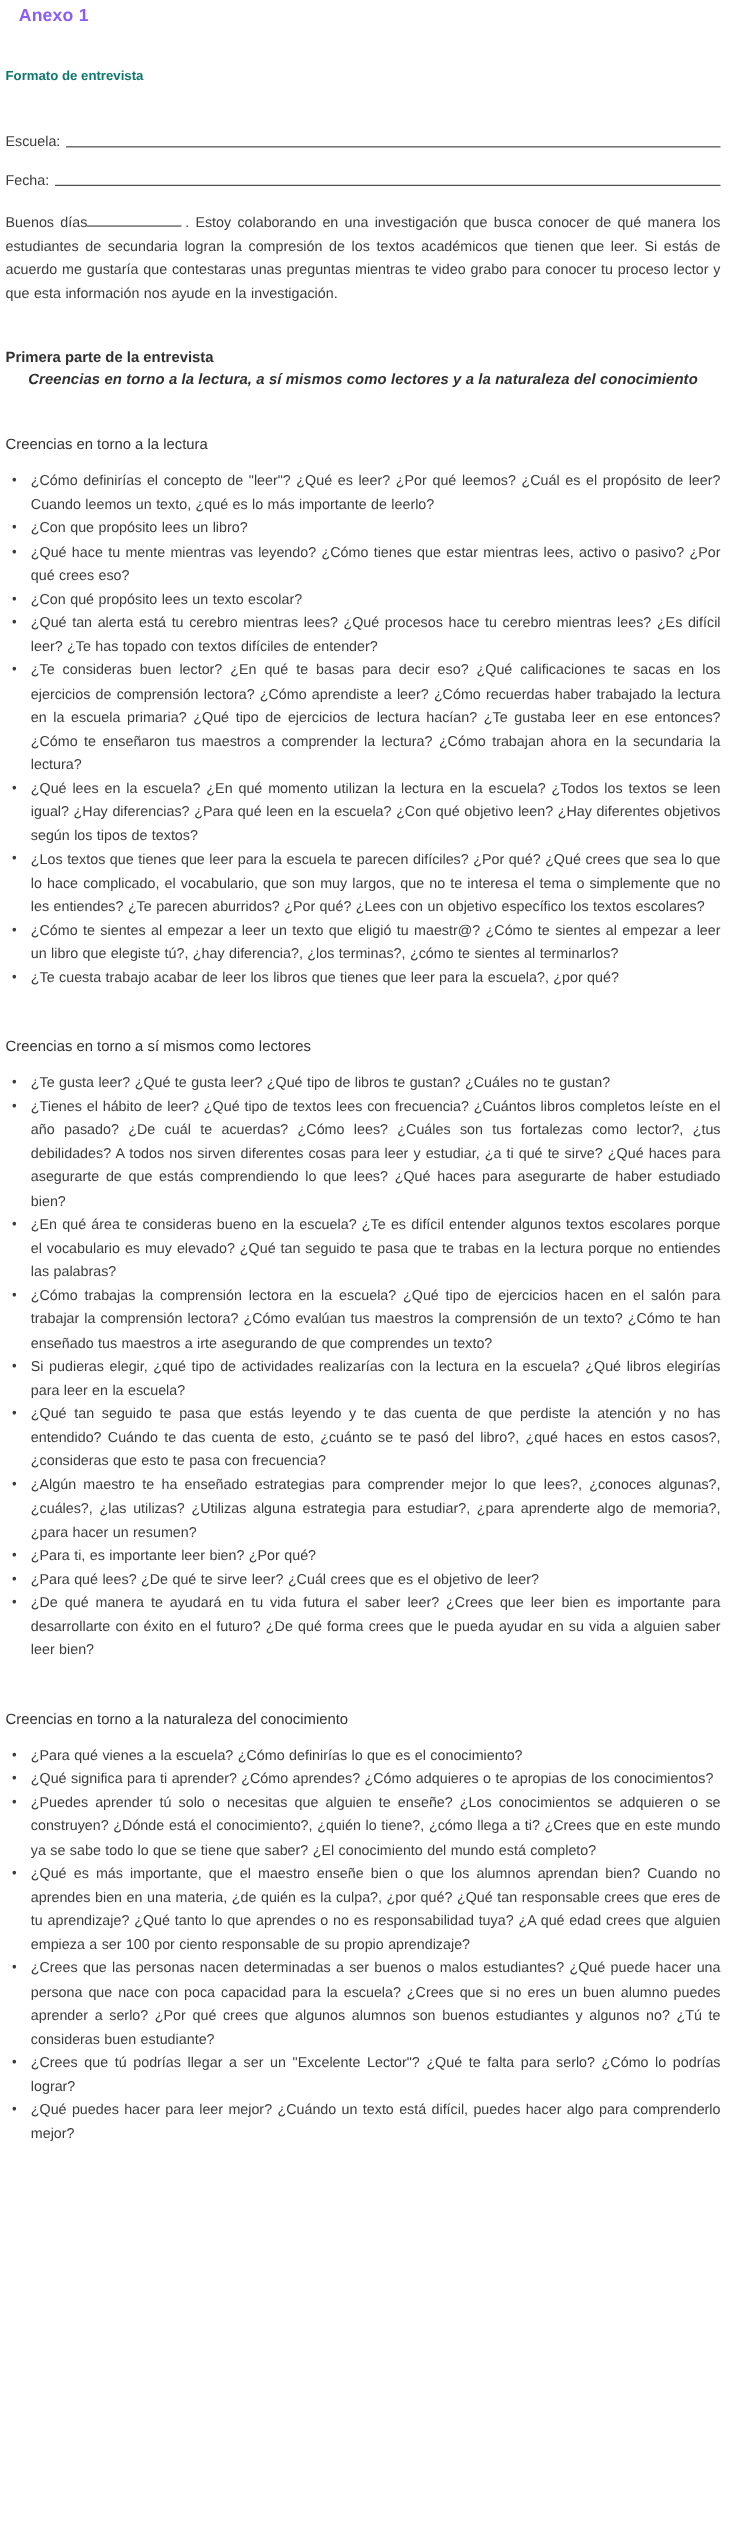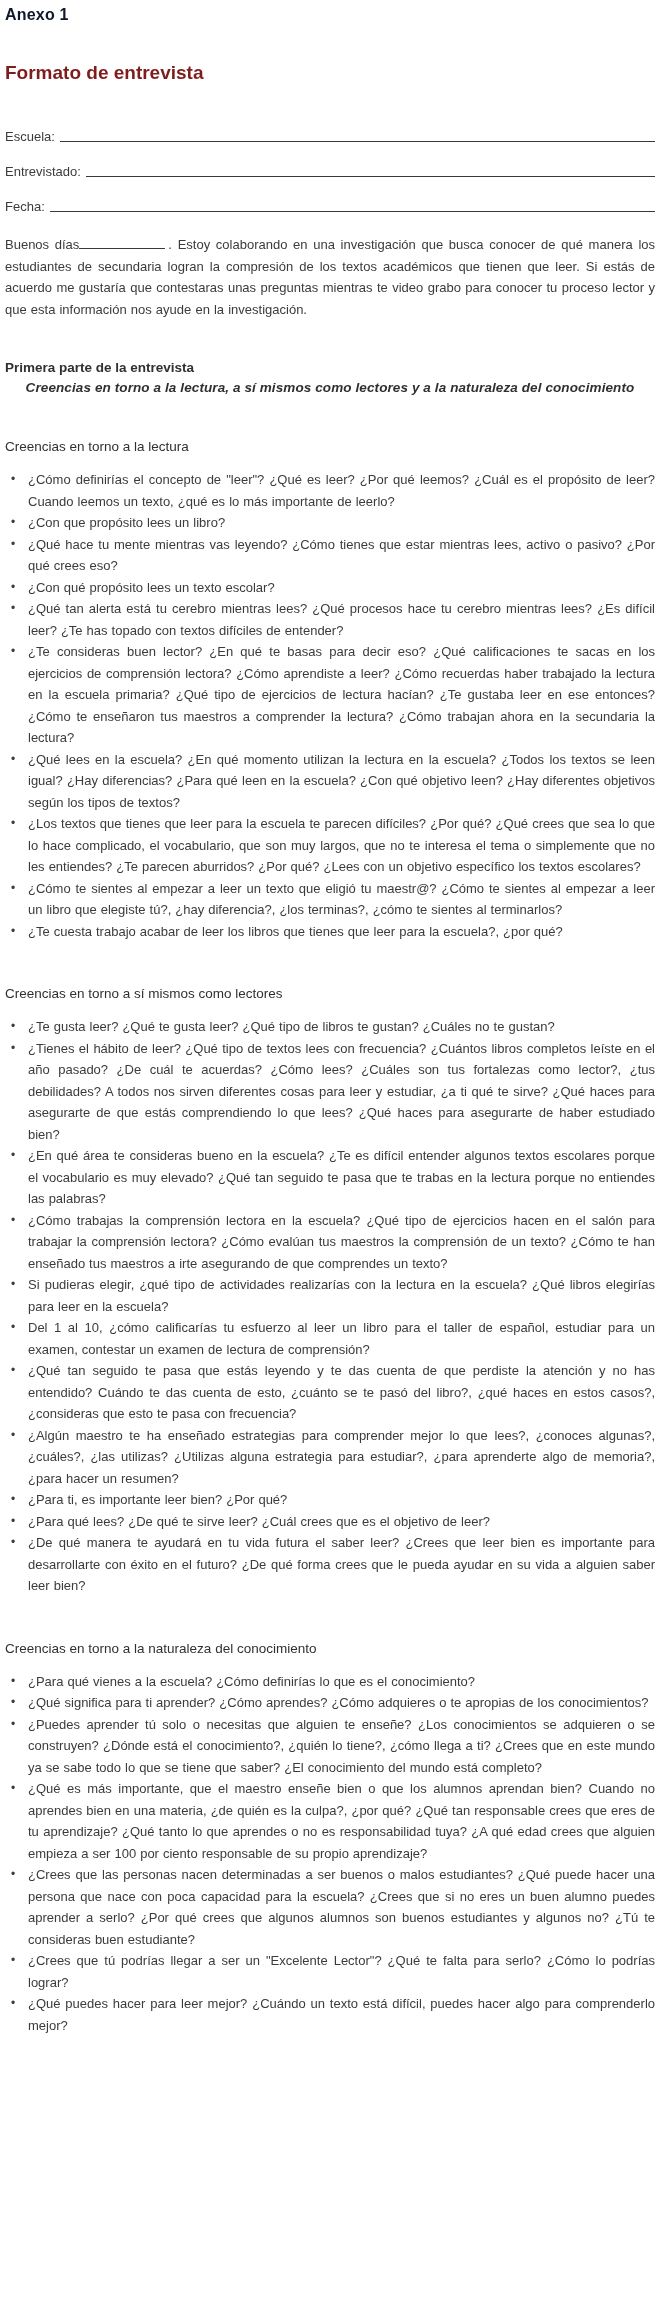--- a/index.html
+++ b/index.html
@@ -8,25 +8,25 @@
   body {
     width:664px;
     min-height:2300px;
     font-family:"Liberation Sans", sans-serif;
     color:#3b3b3b;
     -webkit-font-smoothing:antialiased;
   }
   .page { padding:6px 9px 34px 5px; }
 
   .doc-title {
-    font-size:16px; font-weight:bold; color:#0f172a;
-    letter-spacing:0.2px; margin-bottom:38px;
+    font-size:16px; font-weight:bold; color:#8b5cf6;
+    letter-spacing:0.2px; margin-bottom:38px;margin-left:12px;
   }
   .doc-subtitle {
-    font-size:19px; font-weight:bold; color:#7f1d1d;
+    font-size:12px; font-weight:bold; color:#0f766e;
     margin-bottom:44px;
   }
 
   .field-row {
     display:flex; 
     height:24px; margin-bottom:11px;
   }
   .field-label { font-size:13px; line-height:18px; white-space:nowrap; }
   .field-line {
     flex:1; margin-left:5px; margin-bottom:2px;
@@ -80,24 +80,20 @@
 
   <h1 class="doc-title">Anexo 1</h1>
 
   <h2 class="doc-subtitle">Formato de entrevista</h2>
 
   <div class="field-row">
     <span class="field-label">Escuela:</span>
     <span class="field-line"></span>
   </div>
 
-  <div class="field-row">
-    <span class="field-label">Entrevistado:</span>
-    <span class="field-line"></span>
-  </div>
 
   <div class="field-row">
     <span class="field-label">Fecha:</span>
     <span class="field-line"></span>
   </div>
 
   <p class="greeting"><span>Buenos días</span><span class="blank-line"></span><span>. Estoy colaborando en una investigación que busca conocer de qué manera los estudiantes de secundaria logran la compresión de los textos académicos que tienen que leer. Si estás de acuerdo me gustaría que contestaras unas preguntas mientras te video grabo para conocer tu proceso lector y que esta información nos ayude en la investigación.</span></p>
 
   <h3 class="part-title">Primera parte de la entrevista</h3>
   <p class="part-subtitle">Creencias en torno a la lectura, a sí mismos como lectores y a la naturaleza del conocimiento</p>
@@ -119,21 +115,20 @@
   </div>
 
   <div class="section">
     <h4 class="section-heading">Creencias en torno a sí mismos como lectores</h4>
     <ul class="questions">
         <li>¿Te gusta leer? ¿Qué te gusta leer? ¿Qué tipo de libros te gustan? ¿Cuáles no te gustan?</li>
         <li>¿Tienes el hábito de leer? ¿Qué tipo de textos lees con frecuencia? ¿Cuántos libros completos leíste en el año pasado? ¿De cuál te acuerdas? ¿Cómo lees? ¿Cuáles son tus fortalezas como lector?, ¿tus debilidades? A todos nos sirven diferentes cosas para leer y estudiar, ¿a ti qué te sirve? ¿Qué haces para asegurarte de que estás comprendiendo lo que lees? ¿Qué haces para asegurarte de haber estudiado bien?</li>
         <li>¿En qué área te consideras bueno en la escuela? ¿Te es difícil entender algunos textos escolares porque el vocabulario es muy elevado? ¿Qué tan seguido te pasa que te trabas en la lectura porque no entiendes las palabras?</li>
         <li>¿Cómo trabajas la comprensión lectora en la escuela? ¿Qué tipo de ejercicios hacen en el salón para trabajar la comprensión lectora? ¿Cómo evalúan tus maestros la comprensión de un texto? ¿Cómo te han enseñado tus maestros a irte asegurando de que comprendes un texto?</li>
         <li>Si pudieras elegir, ¿qué tipo de actividades realizarías con la lectura en la escuela? ¿Qué libros elegirías para leer en la escuela?</li>
-        <li>Del 1 al 10, ¿cómo calificarías tu esfuerzo al leer un libro para el taller de español, estudiar para un examen, contestar un examen de lectura de comprensión?</li>
         <li>¿Qué tan seguido te pasa que estás leyendo y te das cuenta de que perdiste la atención y no has entendido? Cuándo te das cuenta de esto, ¿cuánto se te pasó del libro?, ¿qué haces en estos casos?, ¿consideras que esto te pasa con frecuencia?</li>
         <li>¿Algún maestro te ha enseñado estrategias para comprender mejor lo que lees?, ¿conoces algunas?, ¿cuáles?, ¿las utilizas? ¿Utilizas alguna estrategia para estudiar?, ¿para aprenderte algo de memoria?, ¿para hacer un resumen?</li>
         <li>¿Para ti, es importante leer bien? ¿Por qué?</li>
         <li>¿Para qué lees? ¿De qué te sirve leer? ¿Cuál crees que es el objetivo de leer?</li>
         <li>¿De qué manera te ayudará en tu vida futura el saber leer? ¿Crees que leer bien es importante para desarrollarte con éxito en el futuro? ¿De qué forma crees que le pueda ayudar en su vida a alguien saber leer bien?</li>
       </ul>
   </div>
 
   <div class="section">
     <h4 class="section-heading">Creencias en torno a la naturaleza del conocimiento</h4>

